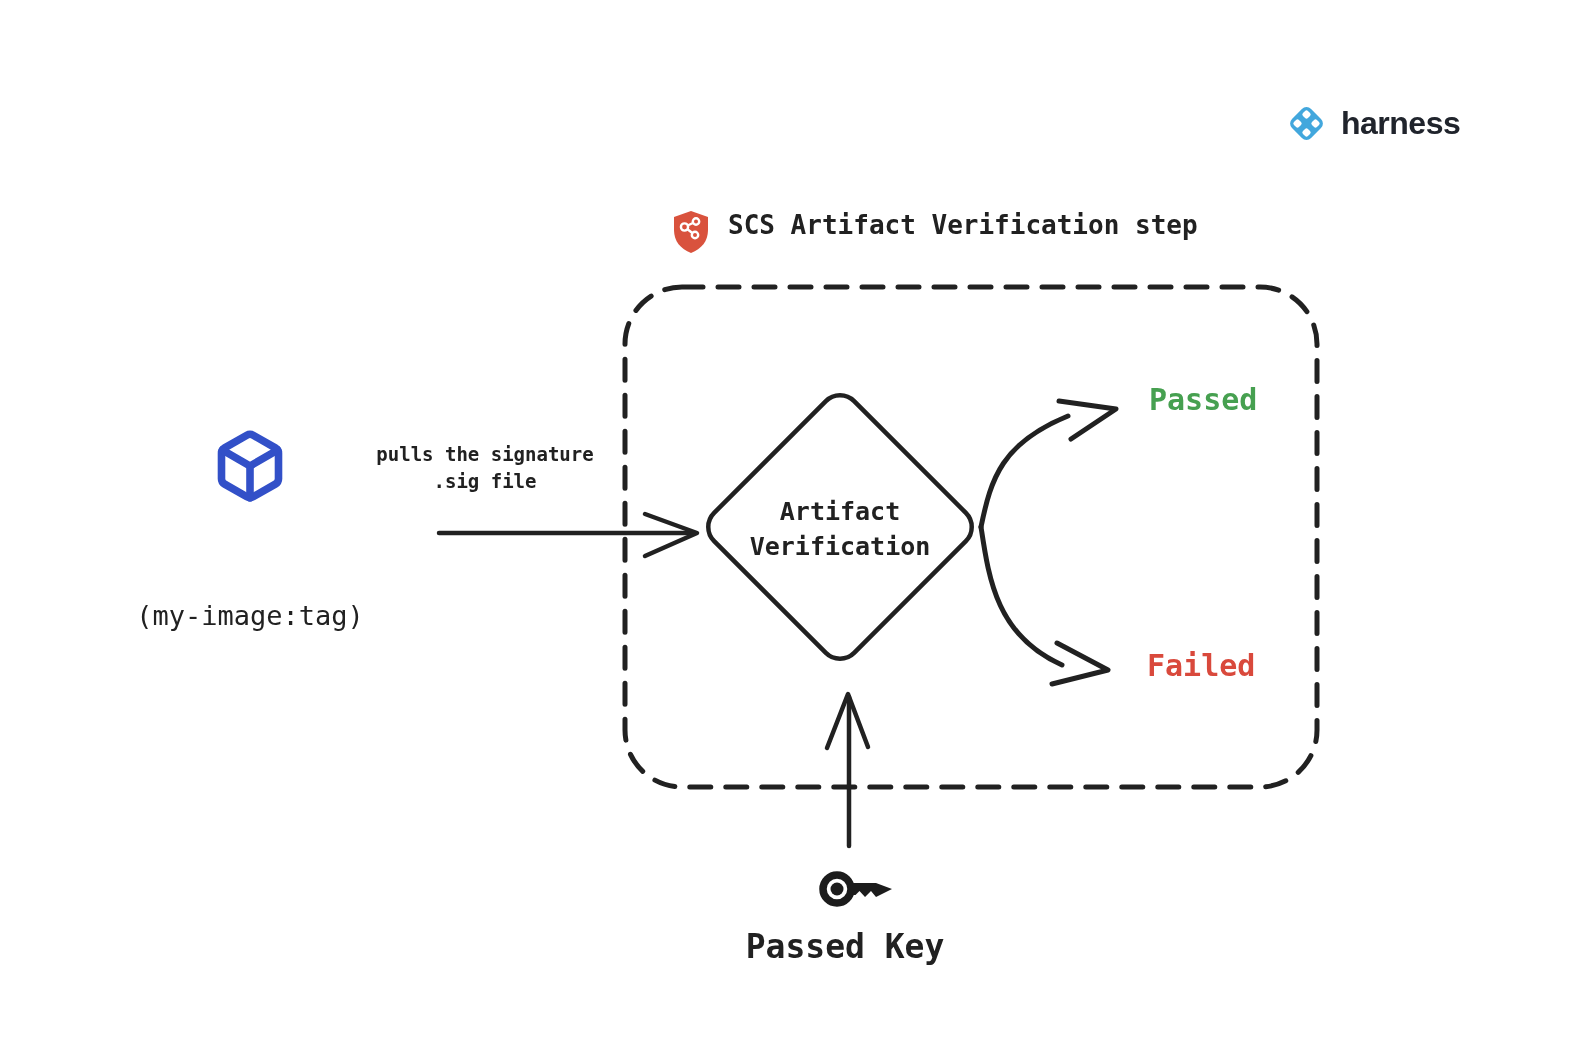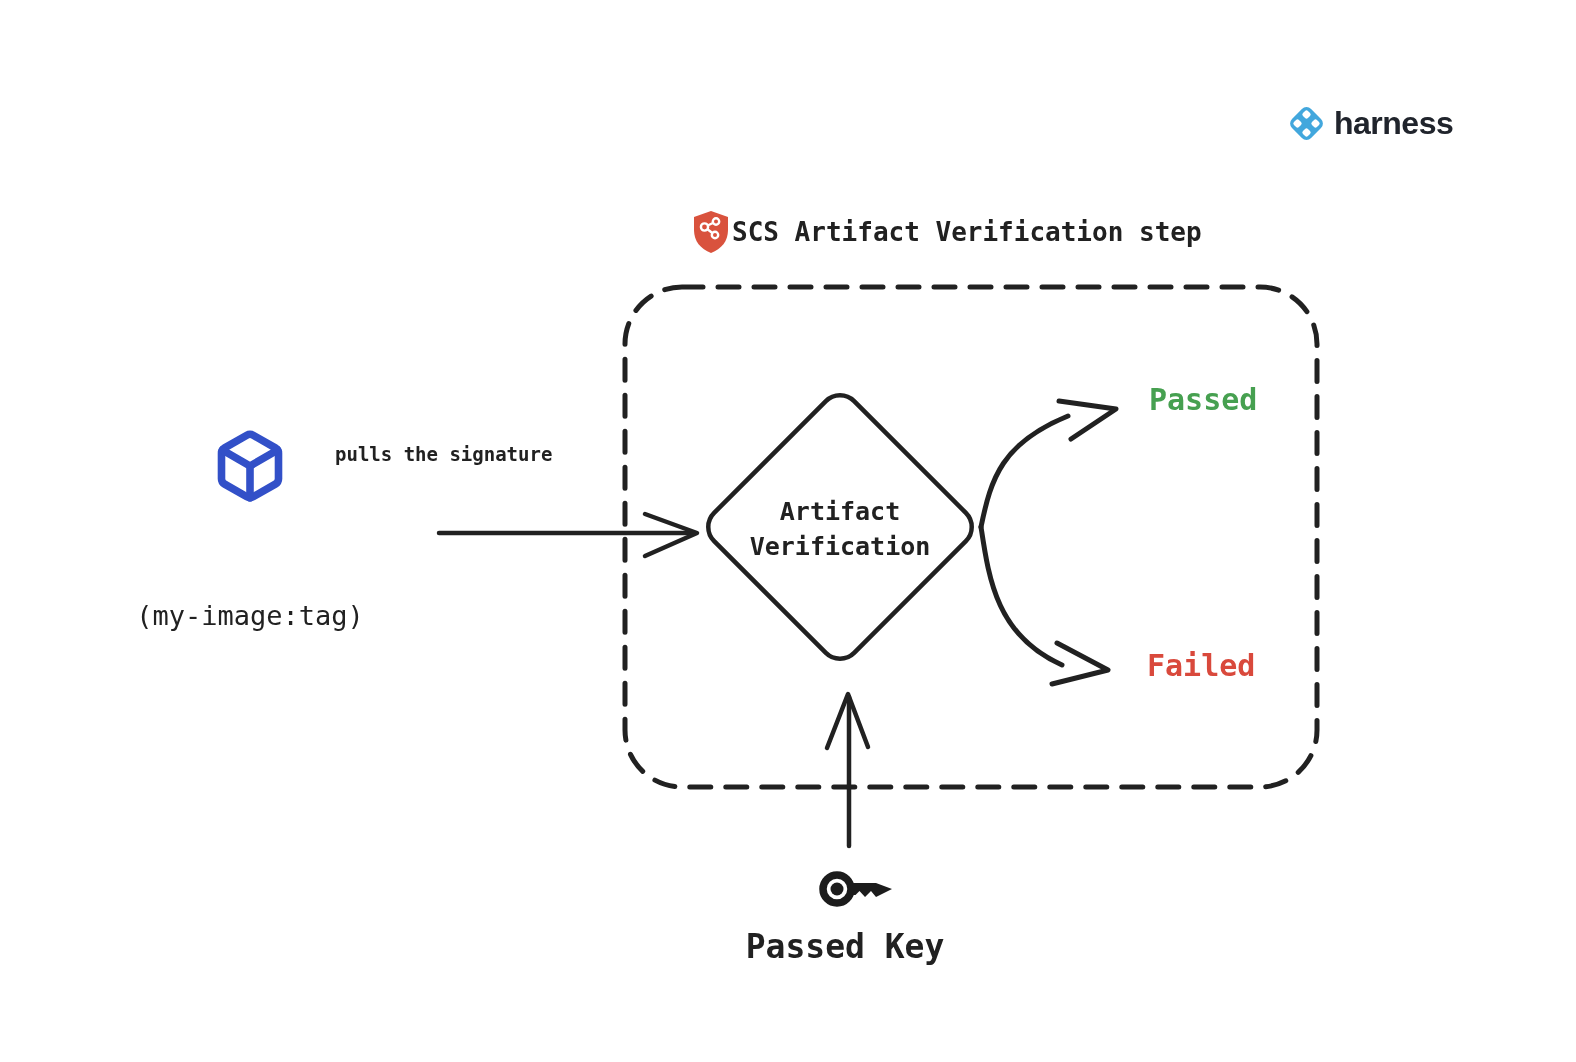--- a/index.html
+++ b/index.html
@@ -19,36 +19,35 @@
   svg.layer {
     position: absolute;
     left: 0; top: 0;
     width: 1576px; height: 1062px;
   }
   .brand {
     position: absolute;
     left: 1286px; top: 103px;
     display: flex;
     align-items: flex-end;
-    gap: 7px;
+    gap: 14px;
   }
   .brand-name {
     font-family: "Liberation Sans", sans-serif;
     font-weight: 700;
     font-size: 32px;
     letter-spacing: -0.5px;
     color: #20242c;
     line-height: 41px;
   }
   .step-title-row {
     position: absolute;
-    left: 692px; top: 210px;
+    left: 672px; top: 210px;
     display: flex;
-    align-items: center;
-    gap: 2px;
+    gap: 18px;
   }
   .step-title-text {
     font-size: 26px;
     font-weight: 700;
     white-space: nowrap;
     color: #212121;
   }
   .registry-icon { position: absolute; left: 212px; top: 428px; }
   .registry-label {
     position: absolute;
@@ -62,21 +61,21 @@
     position: absolute;
     left: 30px; top: 600px; width: 440px;
     text-align: center;
     font-size: 27px;
     font-weight: 400;
     white-space: nowrap;
   }
   .edge-label {
     position: absolute;
     left: 335px; top: 441px; width: 300px;
-    text-align: left;
+    text-align: center;
     font-size: 19px;
     line-height: 27px;
     font-weight: 700;
   }
   .diamond-label {
     position: absolute;
     left: 690px; top: 494px; width: 300px;
     text-align: center;
     font-size: 25px;
     line-height: 35px;
@@ -156,20 +155,21 @@
 
   <svg class="registry-icon" width="76" height="76" viewBox="0 0 24 24" fill="none" stroke="#3250c8" stroke-width="2.4" stroke-linecap="round" stroke-linejoin="round">
     <path d="M21 16V8a2 2 0 0 0-1-1.73l-7-4a2 2 0 0 0-2 0l-7 4A2 2 0 0 0 3 8v8a2 2 0 0 0 1 1.73l7 4a2 2 0 0 0 2 0l7-4A2 2 0 0 0 21 16z"></path>
     <polyline points="3.27 6.96 12 12.01 20.73 6.96"></polyline>
     <line x1="12" y1="22.08" x2="12" y2="12"></line>
   </svg>
   <div class="registry-tag">(my-image:tag)</div>
 
   <div class="edge-label">
     <div>pulls the signature</div>
+    <div>.sig file</div>
   </div>
 
   <div class="diamond-label">
     <div>Artifact</div>
     <div>Verification</div>
   </div>
 
   <div class="outcome passed">Passed</div>
   <div class="outcome failed">Failed</div>
 

